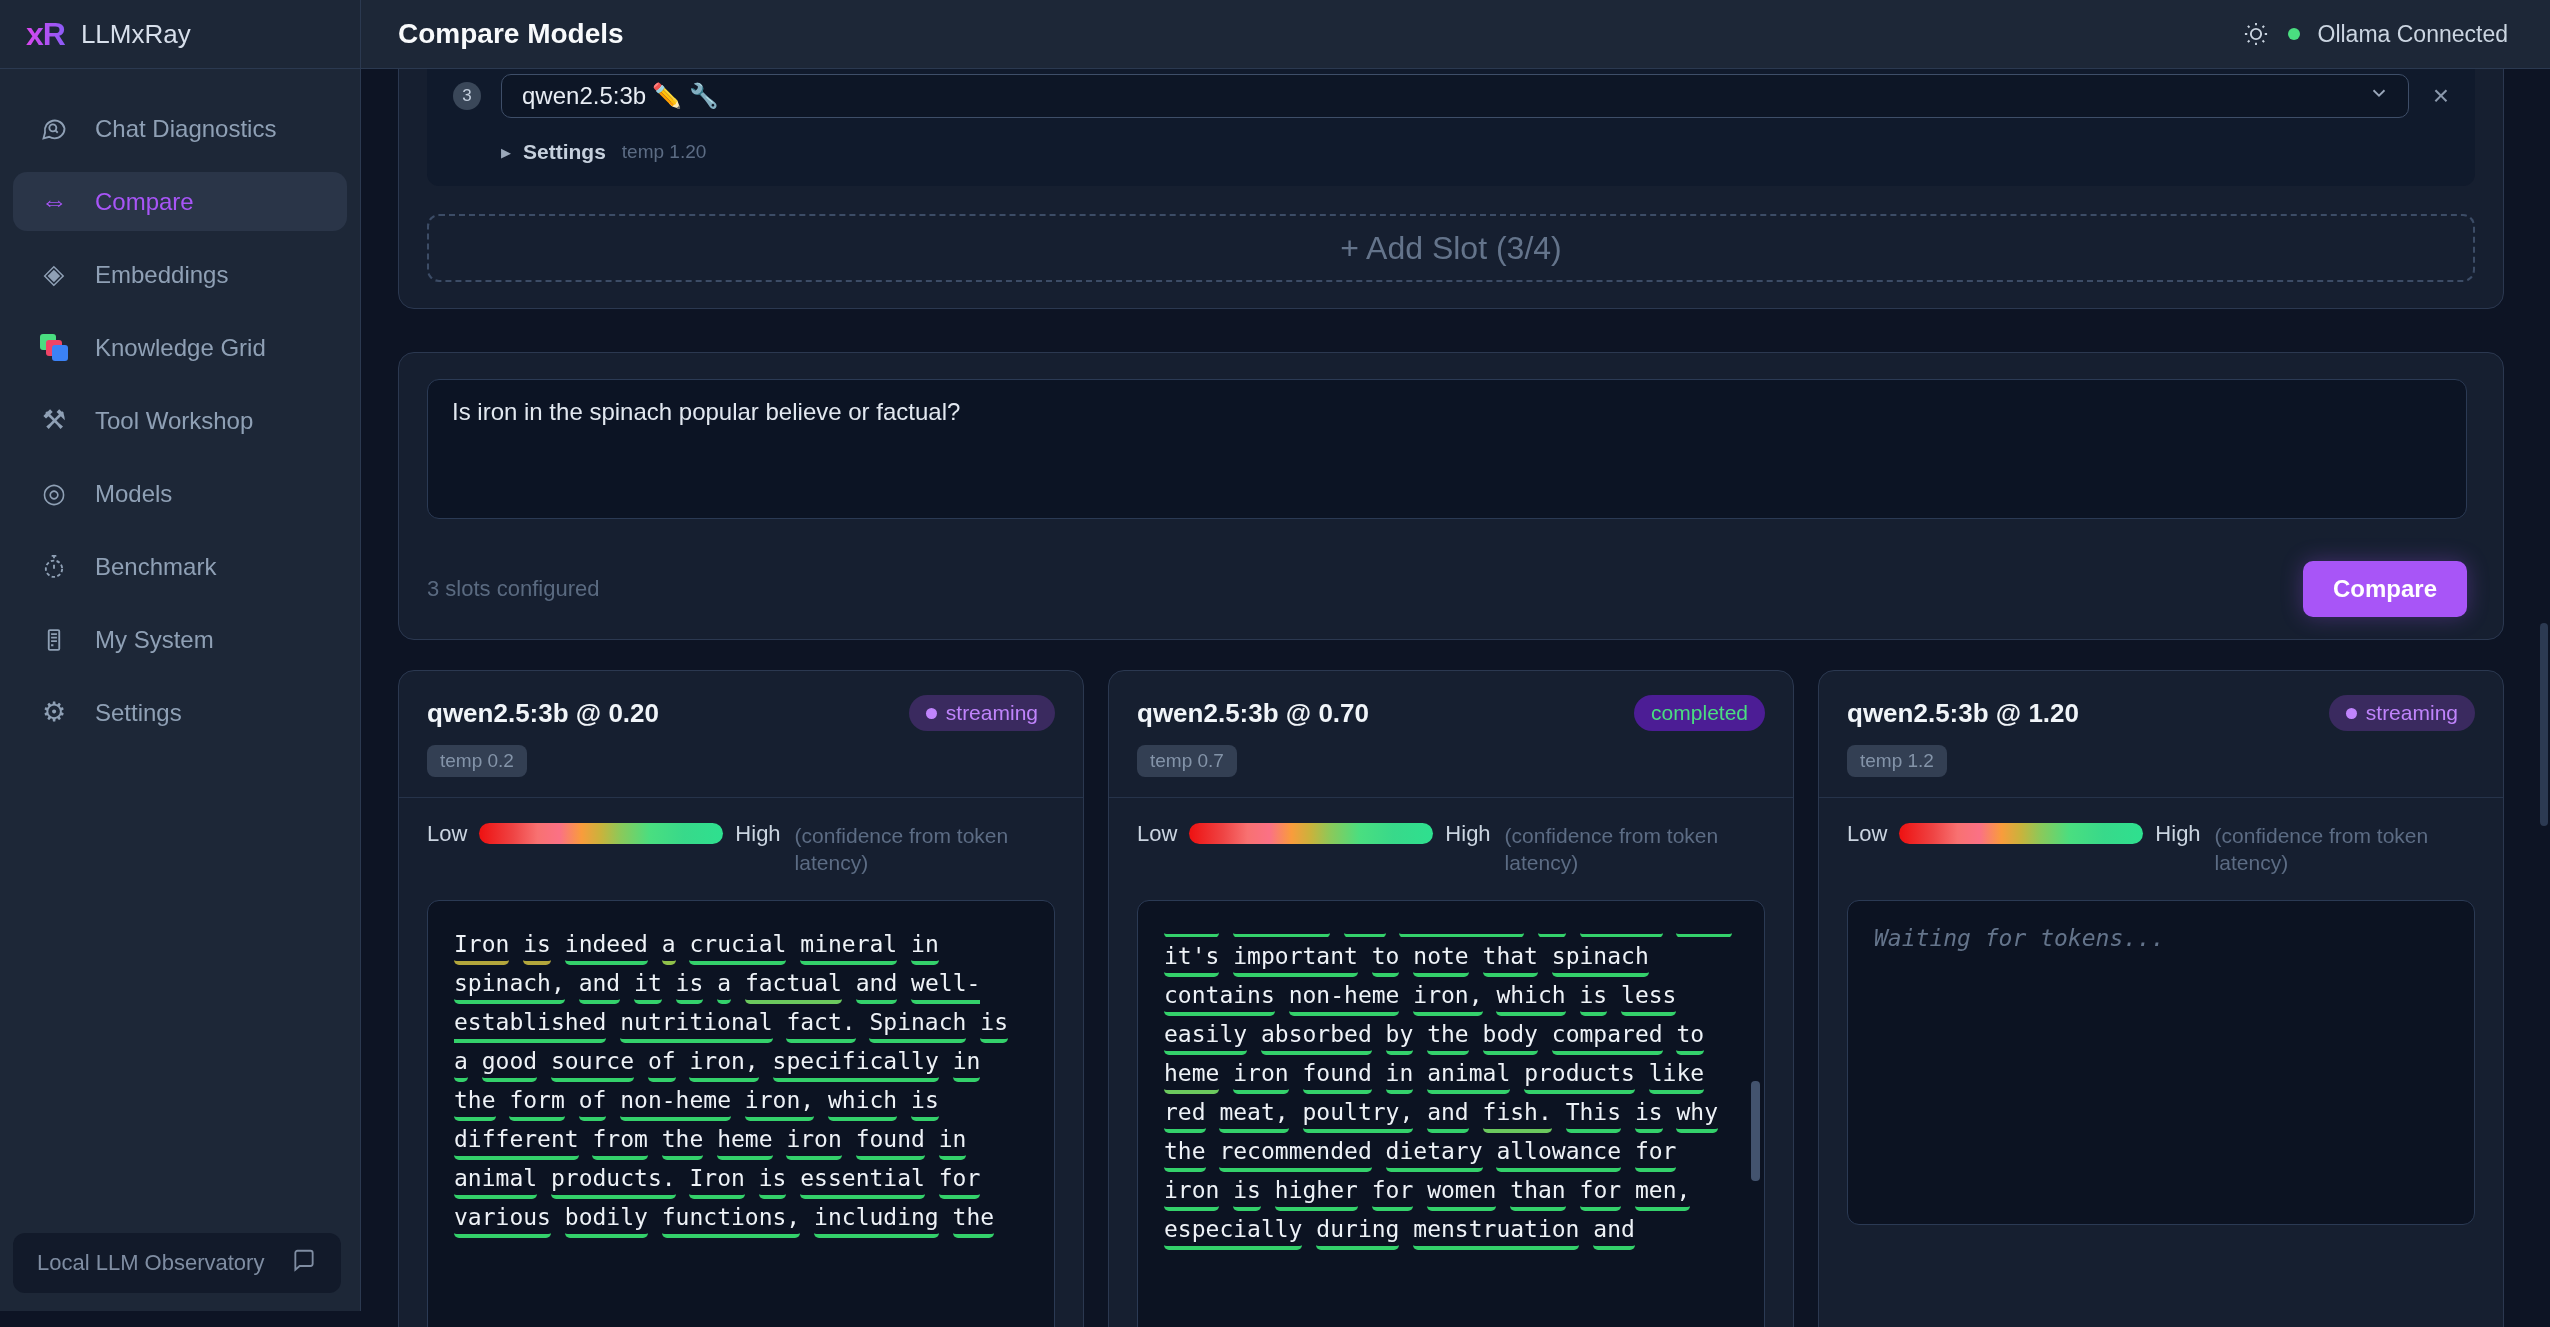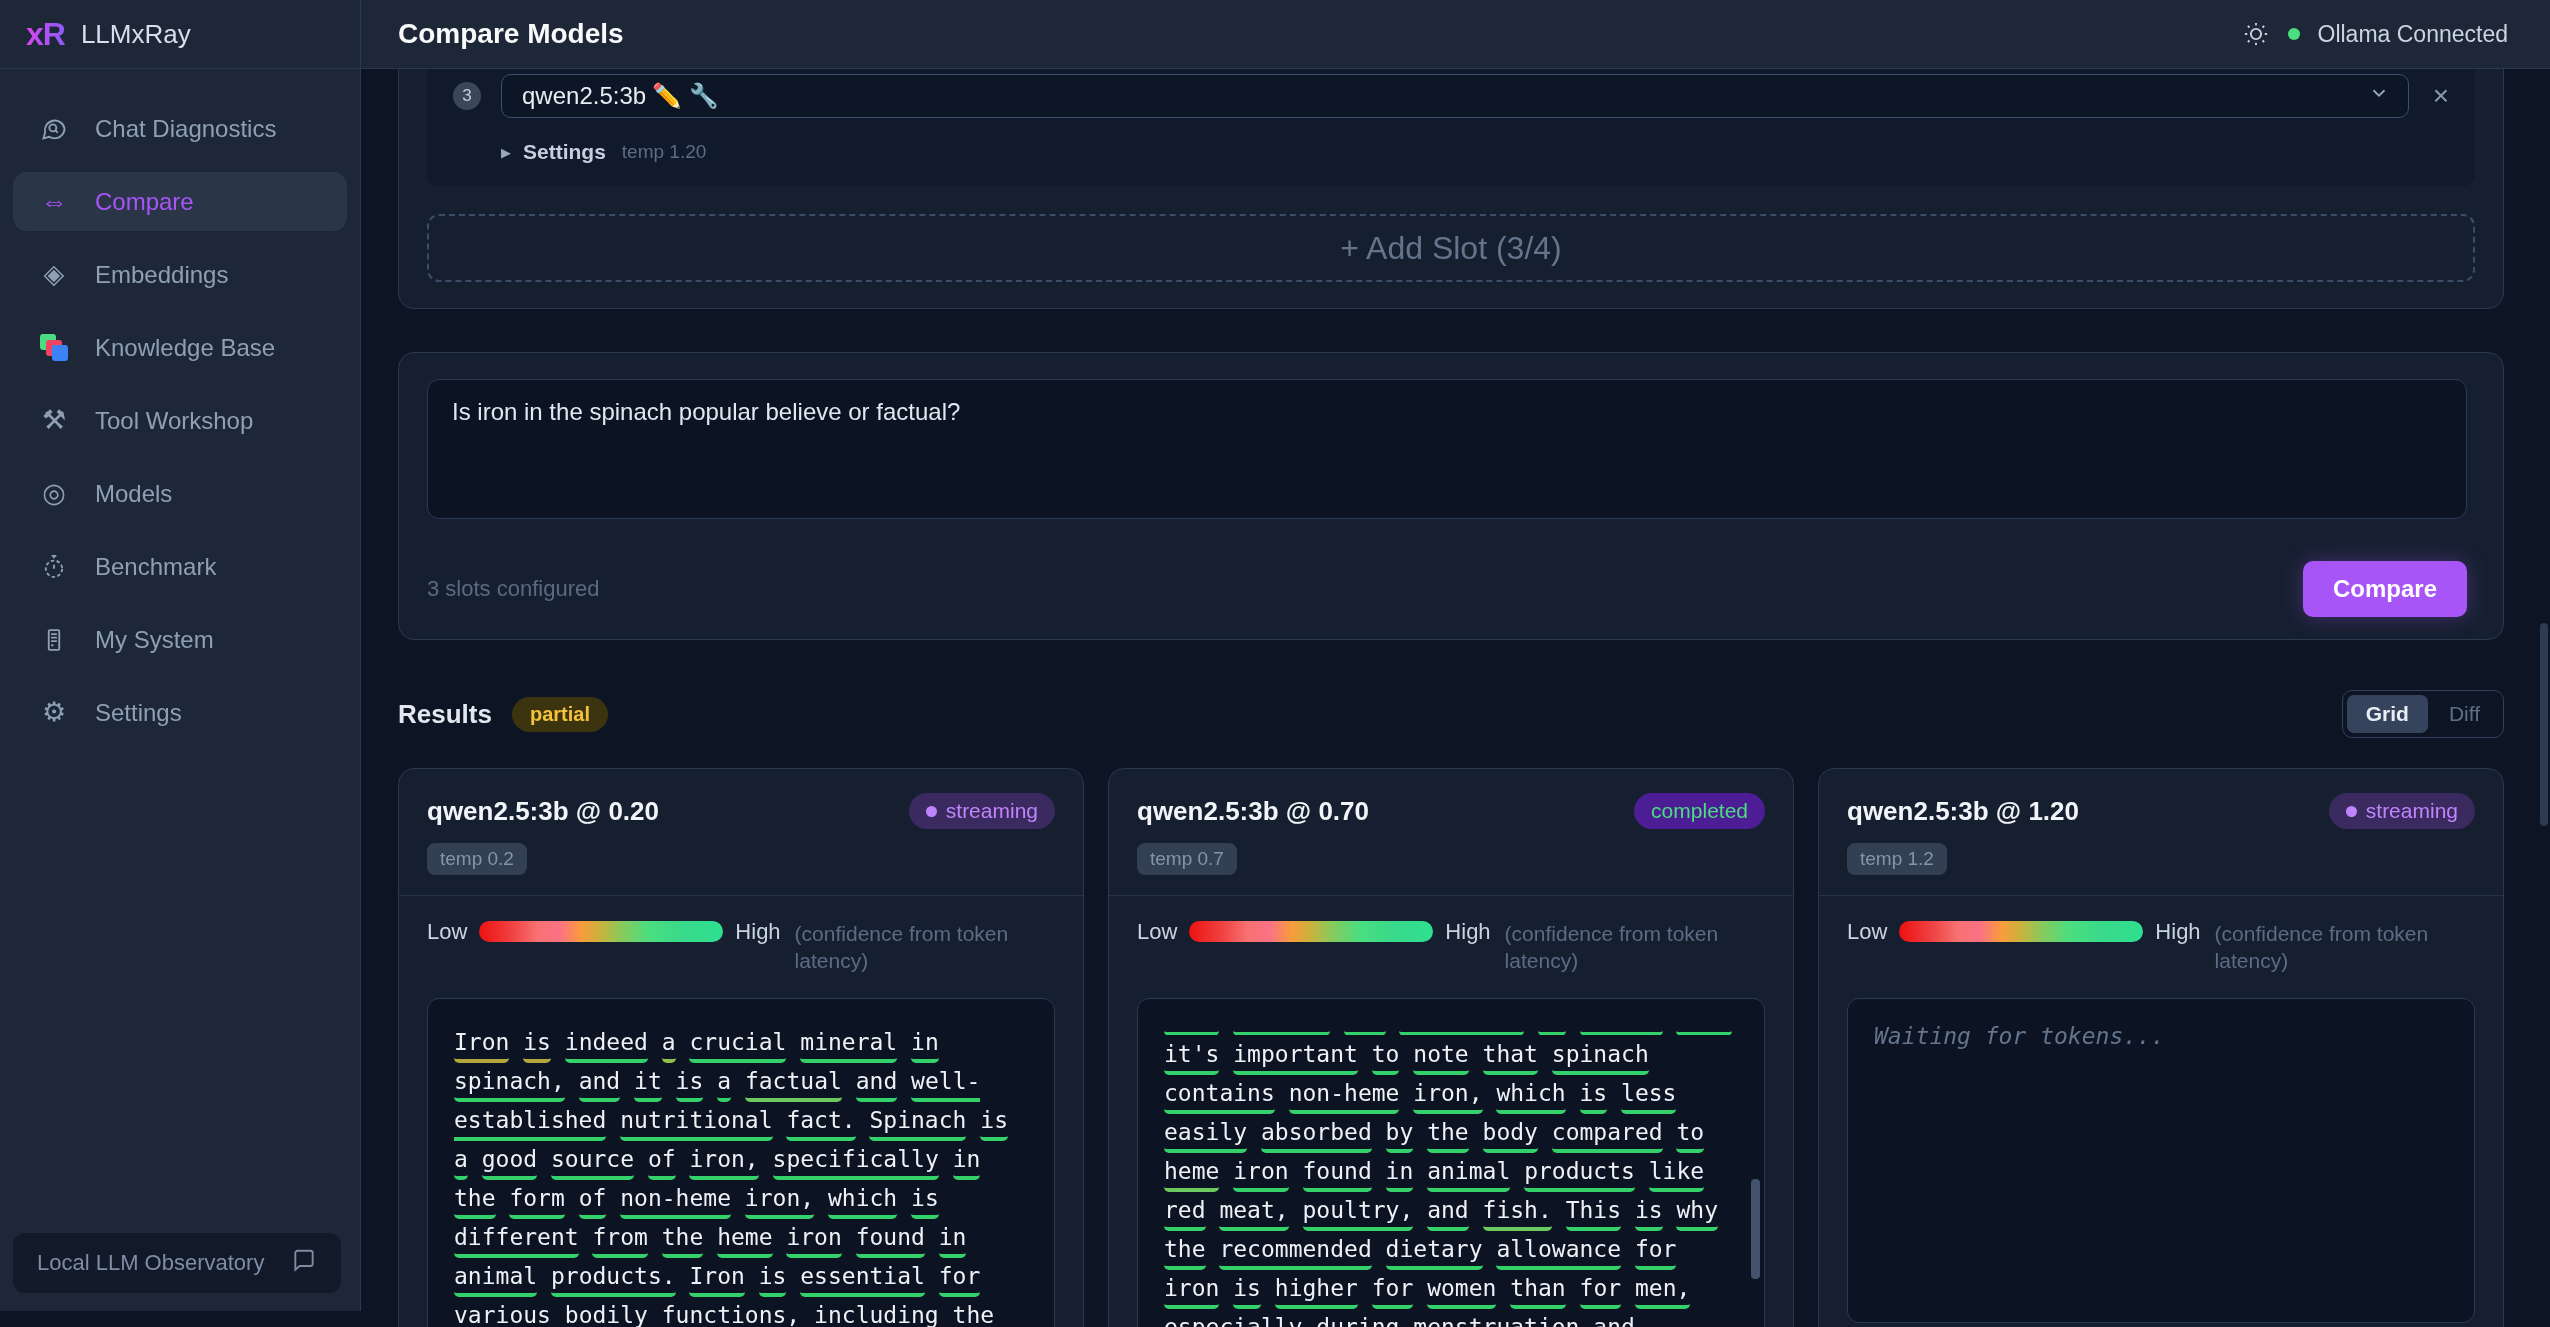--- a/index.html
+++ b/index.html
@@ -203,21 +203,21 @@
         <span>Embeddings</span>
       </div>
       <div class="nav-item">
         <span class="nicon">
           <span class="kb">
             <i class="k1"></i>
             <i class="k2"></i>
             <i class="k3"></i>
           </span>
         </span>
-        <span>Knowledge Base</span>
+        <span>Knowledge Grid</span>
       </div>
       <div class="nav-item">
         <span class="nicon">
           <span class="uicon">⚒</span>
         </span>
         <span>Tool Workshop</span>
       </div>
       <div class="nav-item">
         <span class="nicon">
           <span class="uicon">◎</span>
@@ -299,28 +299,20 @@
   </section>
 
   <section class="card prompt-card">
     <textarea class="prompt-input" style="">Is iron in the spinach popular believe or factual?</textarea>
     <div class="prompt-foot">
       <span class="slots-note">3 slots configured</span>
       <button class="compare-btn">Compare</button>
     </div>
   </section>
 
-  <div class="results-row">
-    <span class="results-title">Results</span>
-    <span class="partial-badge">partial</span>
-    <div class="view-toggle">
-      <button class="view-btn active">Grid</button>
-      <button class="view-btn">Diff</button>
-    </div>
-  </div>
 
   <div class="grid" id="resultsGrid">
       <section class="rcard">
     <div class="rhead">
       <div class="rtitle-row">
         <span class="rtitle">qwen2.5:3b @ 0.20</span>
         <span class="pill streaming">
               <span class="dot"></span>
               <span>streaming</span>
             </span>

